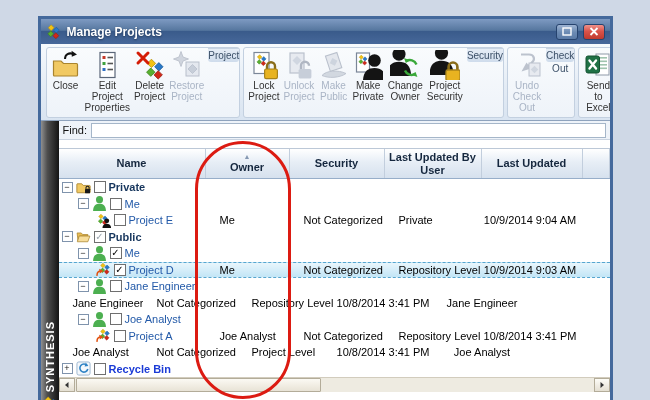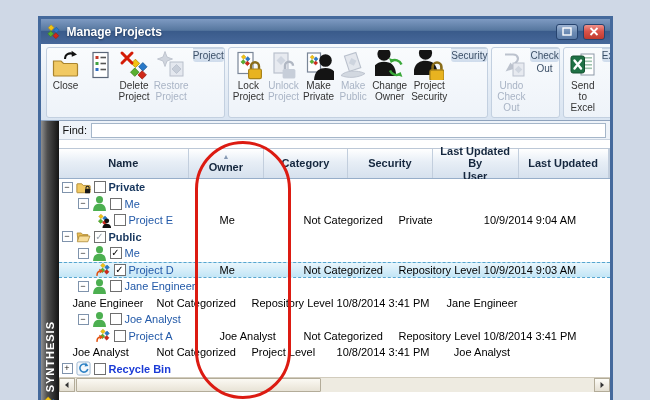--- a/index.html
+++ b/index.html
@@ -128,20 +128,22 @@
               <svg viewBox="0 0 30 30" width="30" height="30">
                 <rect x="8" y="2.5" width="15" height="25" fill="#fff" stroke="#5a6678" stroke-width="1.2"></rect>
                 <rect x="10.5" y="6" width="3" height="3" fill="#c43a2a"></rect>
                 <rect x="10.5" y="12" width="3" height="3" fill="#3fa23f"></rect>
                 <rect x="10.5" y="18" width="3" height="3" fill="#2f6fc4"></rect>
                 <rect x="15.5" y="6.7" width="5.5" height="1.6" fill="#555"></rect>
                 <rect x="15.5" y="12.7" width="5.5" height="1.6" fill="#555"></rect>
                 <rect x="15.5" y="18.7" width="5.5" height="1.6" fill="#555"></rect>
               </svg>
             </span>
+            <span class="rb-text">Edit Project
+Properties</span>
           </div>
           <div class="rb-btn">
             <span class="rb-icon">
               <svg viewBox="0 0 30 30" width="30" height="30">
                 <g transform="translate(9,8) scale(1.35)">
                   <path d="M5.5 0.8999999999999999L8.6 4L5.5 7.1L2.4 4Z" fill="#f2c214" stroke="#b5920a" stroke-width="0.6"></path>
                   <path d="M11 3.4L14.1 6.5L11 9.6L7.9 6.5Z" fill="#2878c8" stroke="#1a5a9a" stroke-width="0.6"></path>
                   <path d="M5 7.4L8.1 10.5L5 13.6L1.9 10.5Z" fill="#58b030" stroke="#3a8018" stroke-width="0.6"></path>
                   <path d="M10.5 9.4L13.6 12.5L10.5 15.6L7.4 12.5Z" fill="#d02818" stroke="#9a1c10" stroke-width="0.6"></path>
                 </g>
@@ -192,49 +194,49 @@
                 <path d="M13 6L17.5 10.5L13 15L8.5 10.5Z" fill="#ccd3de"></path>
                 <g transform="translate(21,19) scale(2)">
                   <path d="M-2 0 v-1.6 a2 2 0 0 1 4 0" fill="none" stroke="#a9b0bd" stroke-width="1.2"></path>
                   <rect x="-3.2" y="0" width="6.4" height="4.8" rx="0.8" fill="#c3cad6"></rect>
                 </g>
               </svg>
             </span>
             <span class="rb-text">Unlock
 Project</span>
           </div>
+          <div class="rb-btn disabled">
+            <span class="rb-icon">
+              <svg viewBox="0 0 30 30" width="30" height="30">
+                <g transform="rotate(-18 14 10)">
+                  <rect x="8" y="4" width="12" height="16" fill="#e2e6ec" stroke="#b4bbc8" stroke-width="1.1"></rect>
+                  <path d="M14 8L18 12L14 16L10 12Z" fill="#c9d0db"></path>
+                </g>
+                <path d="M3 25.5 c4 -5 16 -6 24 -2 c-6 4.5 -18 5 -24 2 Z" fill="#cfd5de" stroke="#b0b7c4" stroke-width="0.8"></path>
+              </svg>
+            </span>
+            <span class="rb-text">Make Public</span>
+          </div>
           <div class="rb-btn">
             <span class="rb-icon">
               <svg viewBox="0 0 30 30" width="30" height="30">
                 <rect x="3.5" y="3" width="13" height="19" fill="#fff" stroke="#7a8698" stroke-width="1.2"></rect>
                 <g transform="translate(4.5,4.5) scale(0.68)">
                   <path d="M5.5 0.8999999999999999L8.6 4L5.5 7.1L2.4 4Z" fill="#f2c214" stroke="#b5920a" stroke-width="0.6"></path>
                   <path d="M11 3.4L14.1 6.5L11 9.6L7.9 6.5Z" fill="#2878c8" stroke="#1a5a9a" stroke-width="0.6"></path>
                   <path d="M5 7.4L8.1 10.5L5 13.6L1.9 10.5Z" fill="#58b030" stroke="#3a8018" stroke-width="0.6"></path>
                   <path d="M10.5 9.4L13.6 12.5L10.5 15.6L7.4 12.5Z" fill="#d02818" stroke="#9a1c10" stroke-width="0.6"></path>
                 </g>
                 <g transform="translate(21.5,20) scale(2.1)">
                   <circle cx="0" cy="-4.5" r="3" fill="#141414"></circle>
                   <path d="M-5.5 5.5 C-5.5 0.5 -3 -1 0 -1 C3 -1 5.5 0.5 5.5 5.5 Z" fill="#141414"></path>
                 </g>
               </svg>
             </span>
             <span class="rb-text">Make Private</span>
-          </div>
-          <div class="rb-btn disabled">
-            <span class="rb-icon">
-              <svg viewBox="0 0 30 30" width="30" height="30">
-                <g transform="rotate(-18 14 10)">
-                  <rect x="8" y="4" width="12" height="16" fill="#e2e6ec" stroke="#b4bbc8" stroke-width="1.1"></rect>
-                  <path d="M14 8L18 12L14 16L10 12Z" fill="#c9d0db"></path>
-                </g>
-                <path d="M3 25.5 c4 -5 16 -6 24 -2 c-6 4.5 -18 5 -24 2 Z" fill="#cfd5de" stroke="#b0b7c4" stroke-width="0.8"></path>
-              </svg>
-            </span>
-            <span class="rb-text">Make Public</span>
           </div>
           <div class="rb-btn">
             <span class="rb-icon">
               <svg viewBox="0 0 30 30" width="30" height="30">
                 <g transform="translate(9,14) scale(2.2)">
                   <circle cx="0" cy="-4.5" r="3" fill="#141414"></circle>
                   <path d="M-5.5 5.5 C-5.5 0.5 -3 -1 0 -1 C3 -1 5.5 0.5 5.5 5.5 Z" fill="#141414"></path>
                 </g>
                 <path d="M26.5 14.5 a7 7 0 0 0 -10.5 -3.2" fill="none" stroke="#3aa83a" stroke-width="2.4"></path>
                 <path d="M14 8 l1.8 5 l4.4 -2.8 Z" fill="#3aa83a"></path>
@@ -318,21 +320,20 @@
 
       <div class="findbar">
         <span>Find:</span>
         <input class="find-input" type="text" placeholder="" style="">
       </div>
 
       <div class="grid-gap"></div>
       <div class="grid-header">
           <div class="hcell" style="width: 147px;"><span>Name</span></div>
           <div class="hcell" style="width: 84px;"><span class="sort-arrow">▲</span><span>Owner</span></div>
-          <div class="hcell" style="width: 95px;"><span>Category</span></div>
           <div class="hcell" style="width: 95px;"><span>Security</span></div>
           <div class="hcell" style="width: 97px;"><span>Last Updated By
 User</span></div>
           <div class="hcell" style="width: 101px;"><span>Last Updated</span></div>
           <div class="hcell hfill"></div>
         </div>
       <div class="grid-body">
           <div class="grow">
             <div class="cell namecell" style="width: 147px; padding-left: 3px;">
               <span class="expander">−</span>

